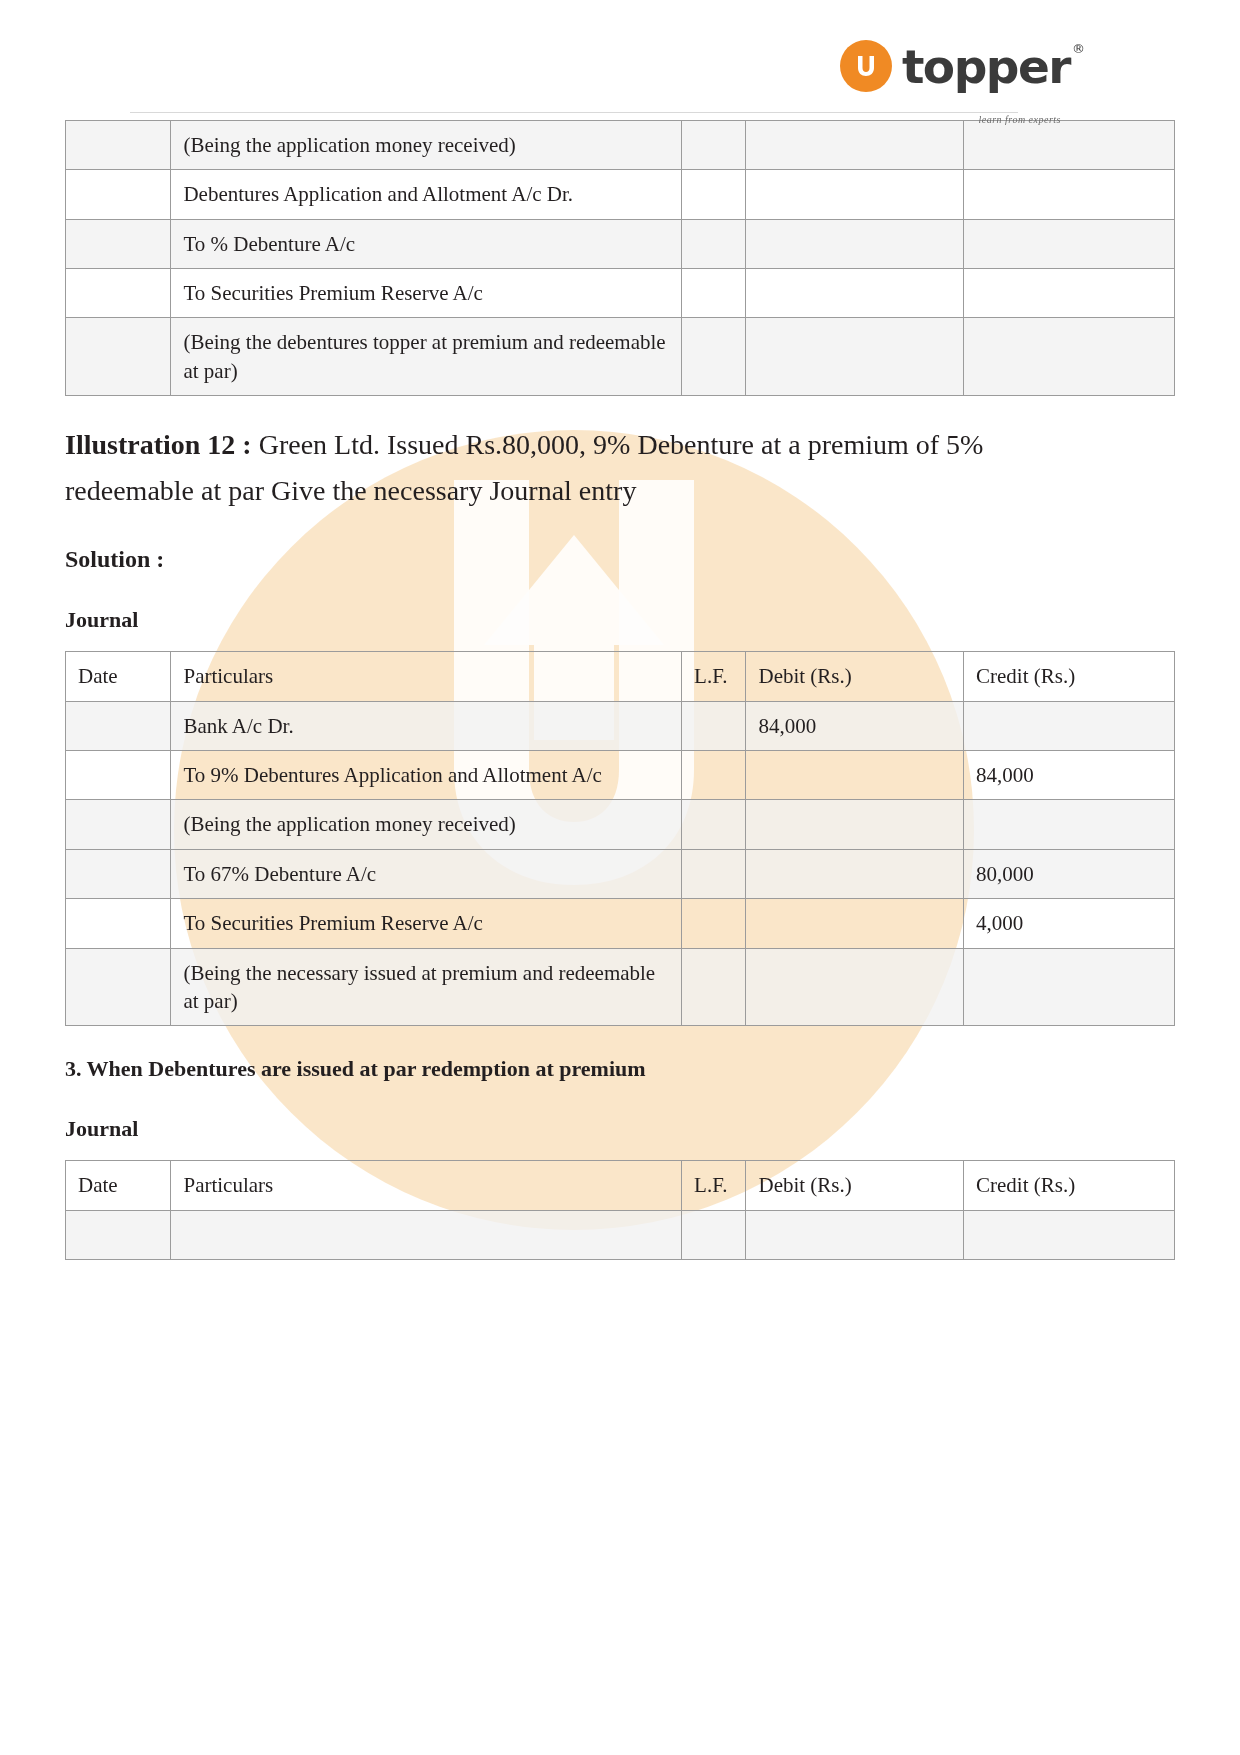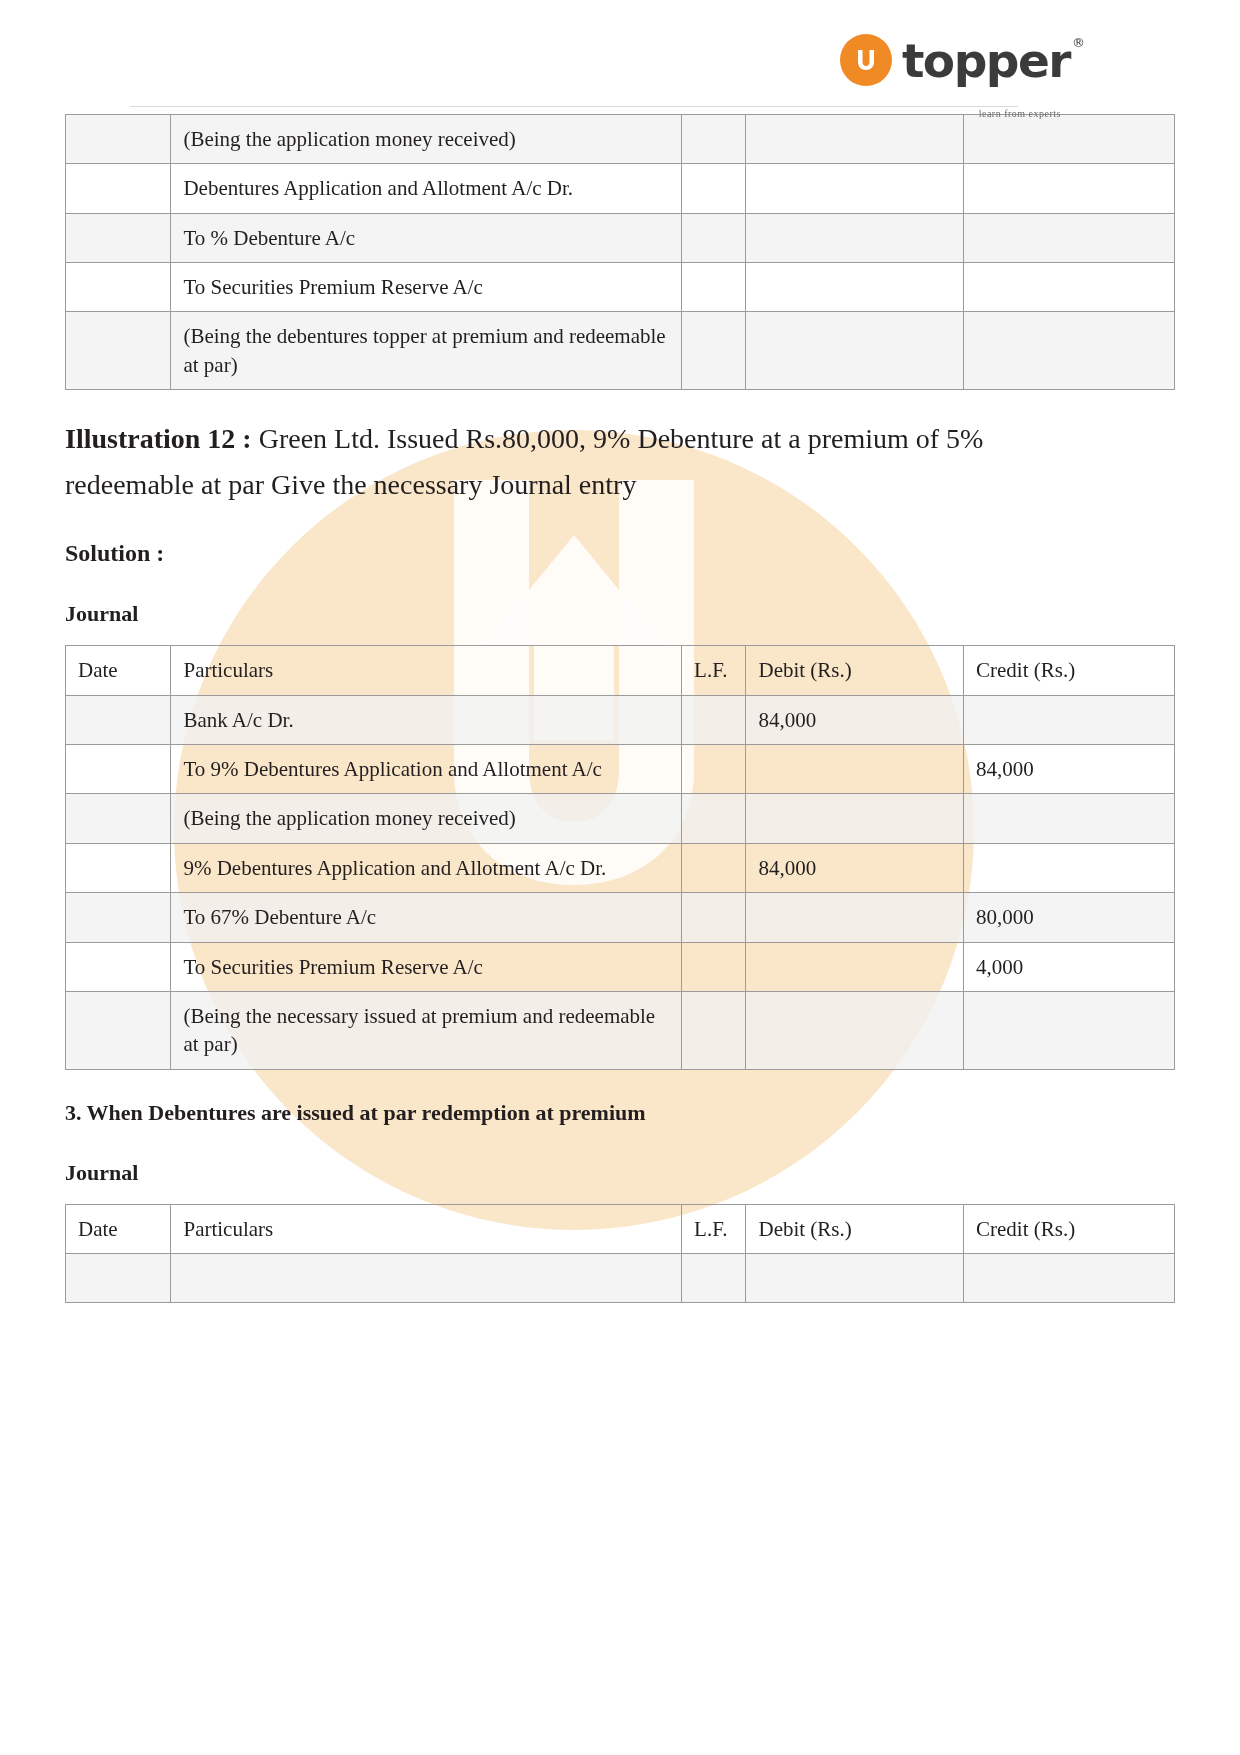--- a/index.html
+++ b/index.html
@@ -14,21 +14,21 @@
     font-family: "Liberation Serif", serif;
     color: #231f20;
     overflow: hidden;
   }
 
   .page {
     position: relative;
     width: 1148px;
     height: 1755px;
     box-sizing: border-box;
-    padding: 6px 65px;
+    padding: 12px 65px;
   }
 
   
   .watermark {
     position: absolute;
     left: 50%;
     top: 430px;
     transform: translateX(-50%);
     width: 800px;
     height: 800px;
@@ -90,20 +90,21 @@
     position: relative;
     top: -18px;
     left: 2px;
     color: #3b3b3b;
   }
   .logo-tag {
     position: absolute;
     right: 22px;
     top: 74px;
     font-family: "Liberation Serif", serif;
+    font-style: italic;
     font-size: 10px;
     color: #6a6a6a;
     letter-spacing: 0.5px;
   }
   .header-rule {
     position: absolute;
     left: 65px;
     right: 65px;
     top: 100px;
     border-top: 1px solid #d9d9d9;
@@ -287,27 +288,20 @@
         <td></td>
         <td>84,000</td>
       </tr>
       <tr class="shade">
         <td></td>
         <td>(Being the application money received)</td>
         <td></td>
         <td></td>
         <td></td>
       </tr>
-      <tr class="plain">
-        <td></td>
-        <td>9% Debentures Application and Allotment A/c Dr.</td>
-        <td></td>
-        <td>84,000</td>
-        <td></td>
-      </tr>
       <tr class="shade">
         <td></td>
         <td>To 67% Debenture A/c</td>
         <td></td>
         <td></td>
         <td>80,000</td>
       </tr>
       <tr class="plain">
         <td></td>
         <td>To Securities Premium Reserve A/c</td>

